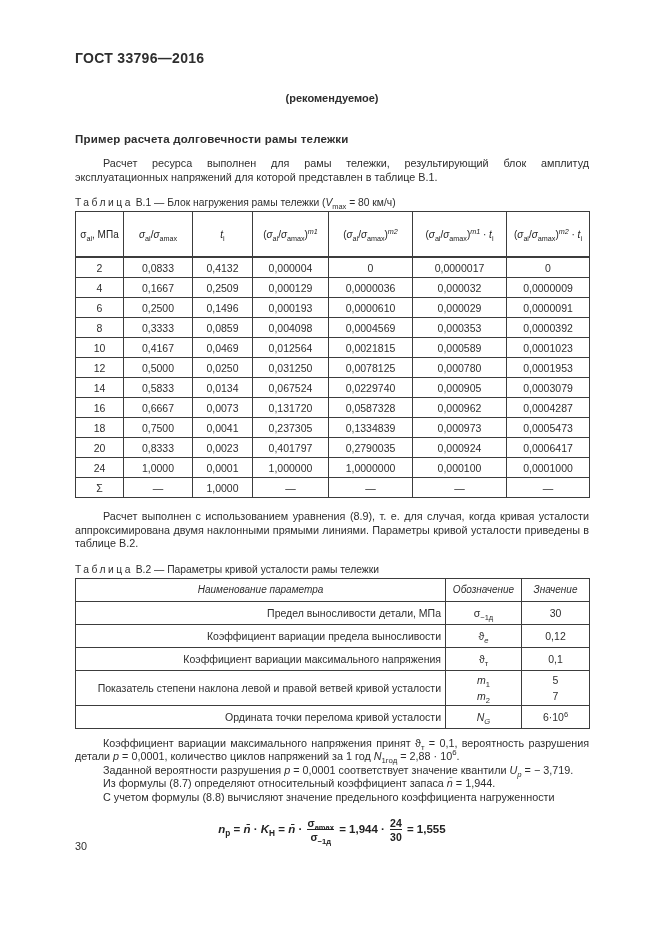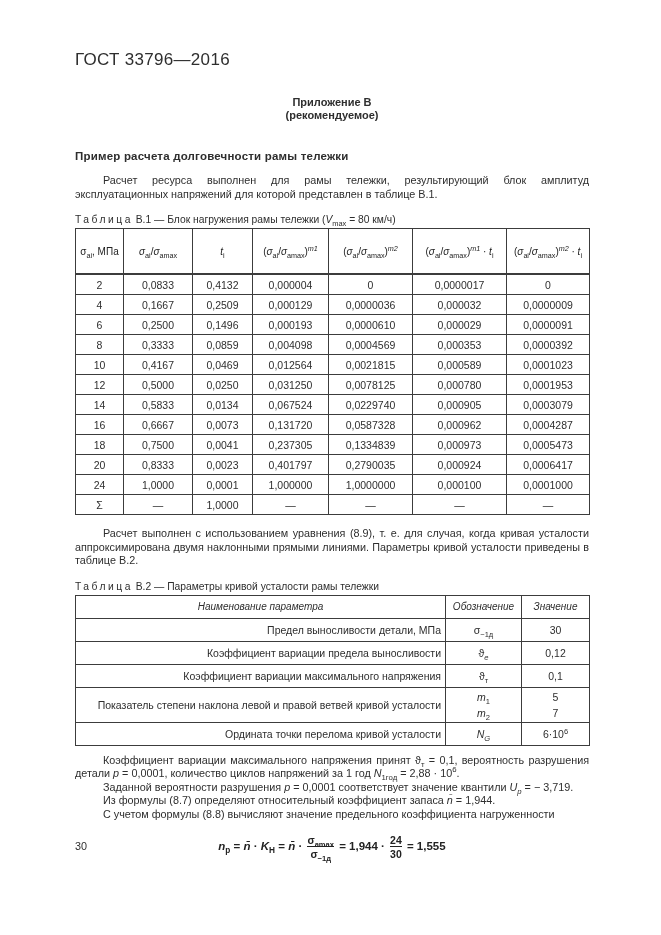--- a/index.html
+++ b/index.html
@@ -3,21 +3,21 @@
 <meta charset="utf-8">
 <style>
   html,body{margin:0;padding:0;}
   body{
     width:661px;height:935px;background:#ffffff;
     font-family:"Liberation Sans","DejaVu Sans",sans-serif;
     color:#2e2e2e;
   }
   .page{position:relative;width:661px;height:935px;overflow:hidden;background:#fff;}
   .content{position:absolute;left:75px;top:0;width:514px;}
-  .doc-header{margin-top:50px;font-size:17px;font-weight:normal;letter-spacing:.3px;}
+  .doc-header{margin-top:50px;font-size:14px;font-weight:bold;letter-spacing:.3px;}
   .annex{margin-top:26px;text-align:center;font-weight:bold;font-size:11px;line-height:13px;}
   .page-title{margin-top:28px;text-align:left;font-weight:bold;font-size:11.5px;letter-spacing:.2px;}
   p.body-text{margin:12px 0 0 0;font-size:10.8px;line-height:13.5px;text-align:justify;text-indent:28px;}
   .tbl-caption{margin:12px 0 0 0;font-size:10.3px;line-height:13px;}
   .ls{letter-spacing:2.5px;}
   .it{font-style:italic;}
   sub,sup{font-size:0.72em;line-height:0;}
   table{border-collapse:collapse;margin-top:2px;width:514px;table-layout:fixed;}
   table,th,td{border:1px solid #3c3c3c;}
   th{font-weight:normal;font-size:10px;vertical-align:middle;padding:2px 1px;}
@@ -40,21 +40,20 @@
 </style>
 </head>
 <body>
 
 <div class="page">
   <div class="content">
 
     <div class="doc-header">ГОСТ 33796—2016</div>
 
     <div class="annex">
-      <div>Приложение В</div>
       <div>(рекомендуемое)</div>
     </div>
 
     <div class="page-title">Пример расчета долговечности рамы тележки</div>
 
     <p class="body-text">Расчет ресурса выполнен для рамы тележки, результирующий блок амплитуд эксплуатационных напряжений для которой представлен в таблице В.1.</p>
 
     <p class="tbl-caption"><span class="ls">Таблица</span><span> В.1 — Блок нагружения рамы тележки (</span><span class="it">V</span><sub>max</sub><span> = 80 км/ч)</span></p>
 
     <table id="table-b1">

